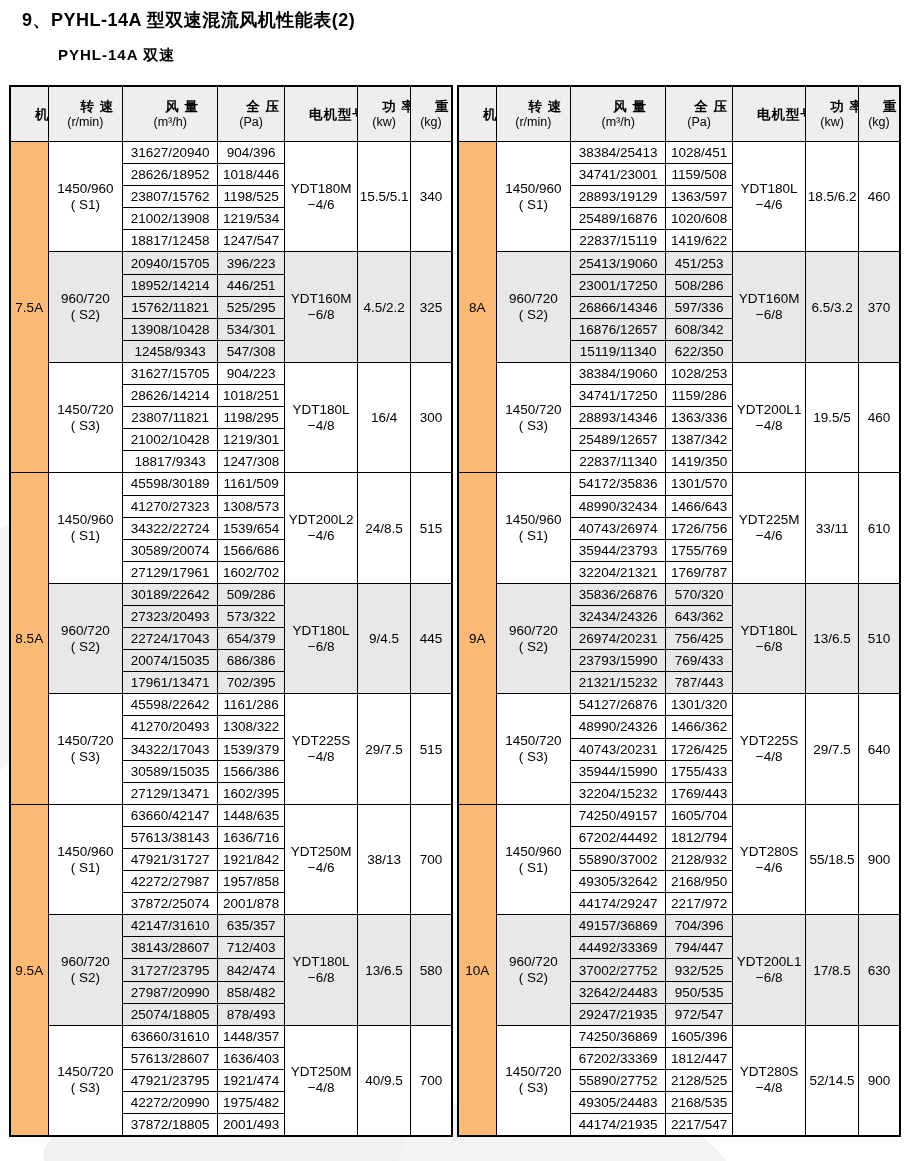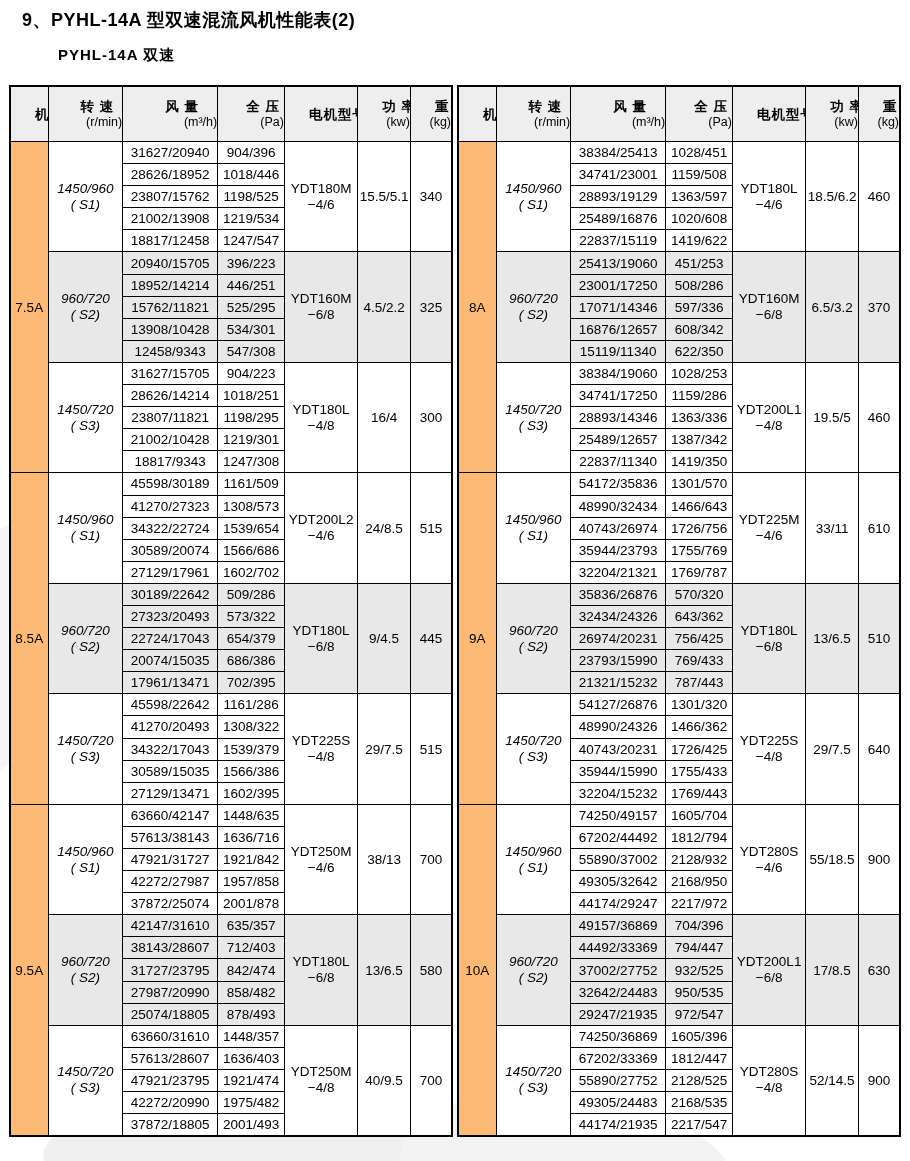--- a/index.html
+++ b/index.html
@@ -49,24 +49,24 @@
     padding:0;
     overflow:hidden;
     white-space:nowrap;
   }
   table.perf thead th{
     height:54px;
     background:#eeeeee;
     font-weight:bold;
   }
   .hl1{font-size:13.5px;line-height:17px;font-weight:bold;letter-spacing:1px;padding-left:24px;}
-  .hl2{font-size:12.5px;line-height:15px;font-weight:normal;letter-spacing:0;text-align:right;}
+  .hl2{font-size:12.5px;line-height:15px;font-weight:normal;letter-spacing:0;}
   table.perf td{height:21.1px;font-size:13.5px;}
   td.machine-cell{font-size:13.5px;background:#fdba74;}
-  td.speed-cell div{font-size:13.5px;line-height:16px;font-style:italic;}
+  td.speed-cell div{font-size:13.5px;line-height:16px;}
   td.motor-cell div{font-size:13.5px;line-height:16px;}
   td.num{font-size:13.5px;}
   td.shaded{background:#e8e8e8;}
 </style>
 </head>
 <body>
 
 <div class="page">
   <div class="wm" id="wm3"></div>
   <div class="wm" id="wm1"></div>
@@ -476,21 +476,21 @@
               <div>−6/8</div>
             </td>
             <td rowspan="5" class="num shaded">6.5/3.2</td>
             <td rowspan="5" class="num shaded">370</td>
           </tr>
           <tr>
             <td class="num shaded">23001/17250</td>
             <td class="num shaded">508/286</td>
           </tr>
           <tr>
-            <td class="num shaded">17071/14346</td>
+            <td class="num shaded">26866/14346</td>
             <td class="num shaded">597/336</td>
           </tr>
           <tr>
             <td class="num shaded">16876/12657</td>
             <td class="num shaded">608/342</td>
           </tr>
           <tr>
             <td class="num shaded">15119/11340</td>
             <td class="num shaded">622/350</td>
           </tr>

